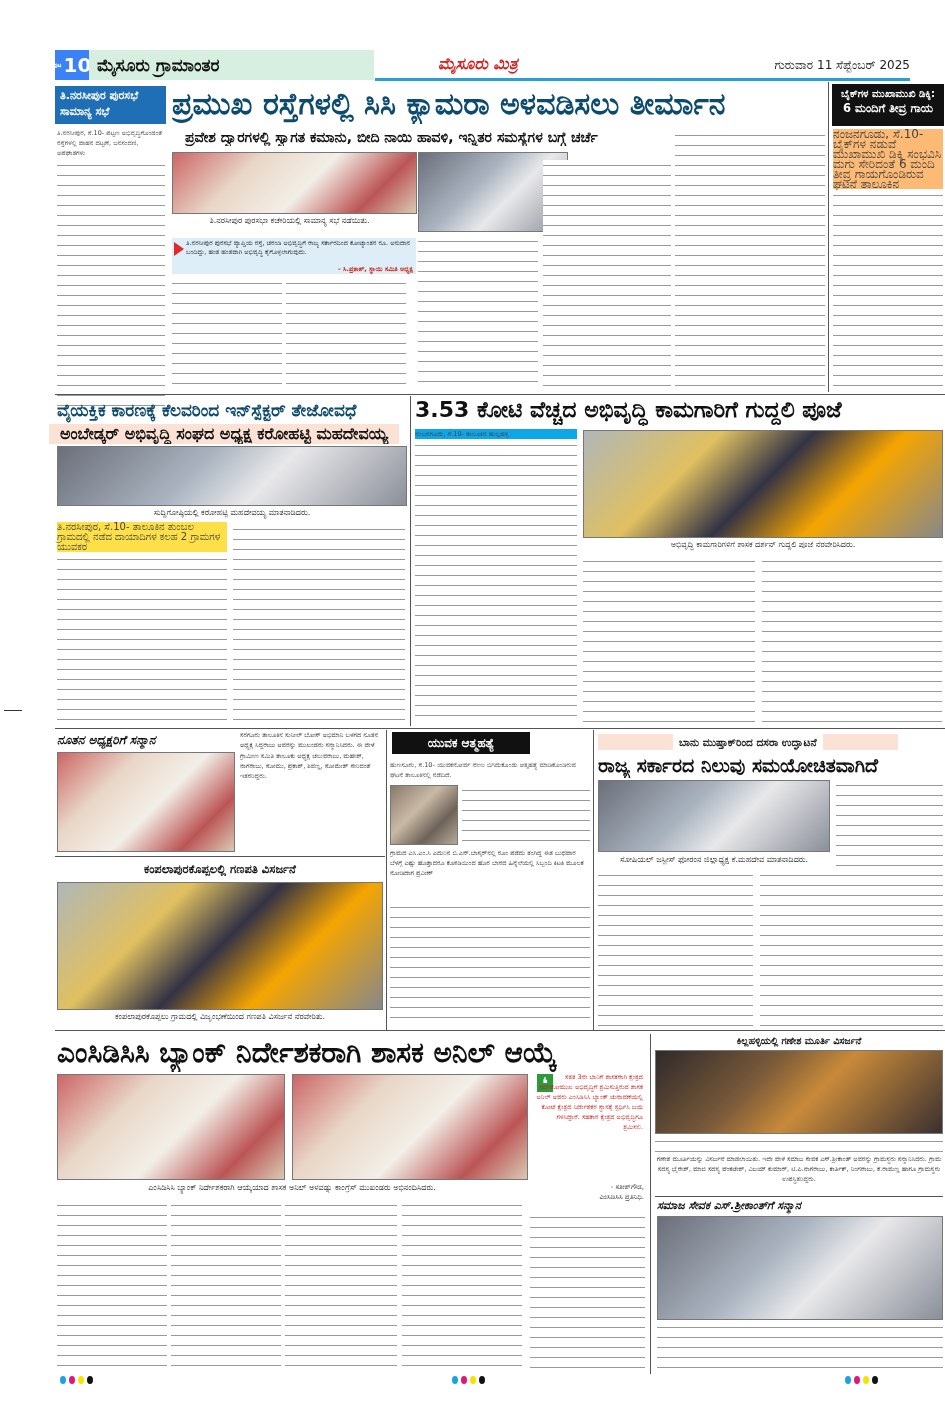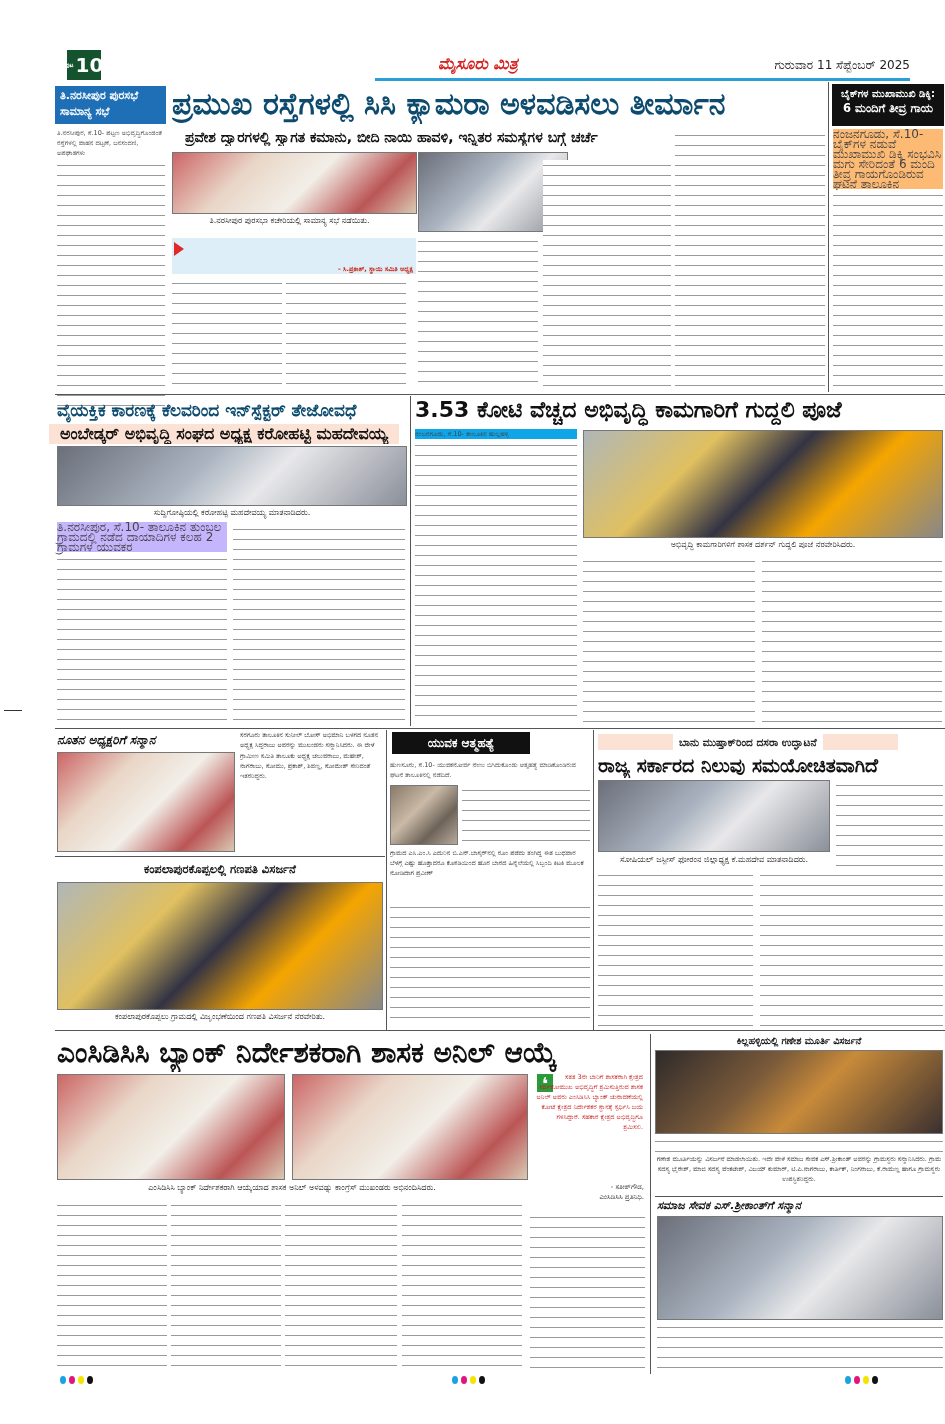--- a/index.html
+++ b/index.html
@@ -1,19 +1,19 @@
 <!DOCTYPE html>
 <html><head>
 <meta charset="utf-8">
 <style>
   * { box-sizing: border-box; margin: 0; padding: 0; }
   body { width: 945px; height: 1424px; background: #ffffff; font-family: "DejaVu Sans", sans-serif; position: relative; overflow: hidden; color: #222; }
   .abs { position: absolute; }
   .masthead { left: 55px; top: 50px; width: 855px; height: 30px; }
-  .page-badge { position: absolute; left: 12px; top: 0; width: 34px; height: 30px; background: #14532d; color: #fff; display: flex; align-items: center; justify-content: center; font-weight: bold; }
+  .page-badge { position: absolute; left: 0; top: 0; width: 34px; height: 30px; background: #3b82f6; color: #fff; display: flex; align-items: center; justify-content: center; font-weight: bold; }
   .page-badge .pl { font-size: 6px; margin-right: 2px; }
   .page-badge .pn { font-size: 20px; }
   .section-band { position: absolute; left: 34px; top: 0; width: 285px; height: 30px; background: #d6efe0; display: flex; align-items: center; padding-left: 8px; font-size: 17px; font-weight: bold; color: #111; }
   .brand { position: absolute; left: 383px; top: 4px; font-size: 16px; font-weight: bold; color: #d52020; font-style: italic; }
   .date { position: absolute; right: 0; top: 8px; font-size: 12px; color: #222; }
   .mast-rule { position: absolute; left: 320px; top: 28px; width: 535px; height: 3px; background: #2a9fd6; }
   .col-text { background: repeating-linear-gradient(#fff 0 5px, #9a9a9a 5px 6px, #fff 6px 10px); }
   .photo { background: linear-gradient(135deg,#8a7a6a,#c9b9a6 40%,#6d6358 70%,#b7aa9a); border: 1px solid #777; }
   .photo.warm { background: linear-gradient(135deg,#c66 0%,#e9d6c7 30%,#f2efe8 55%,#b55 80%,#d9c9b4); }
   .photo.cool { background: linear-gradient(135deg,#6b6f7a,#aab4c0 40%,#e8e8ea 60%,#8a8f99); }
@@ -33,38 +33,40 @@
   .side-mark { left: 4px; top: 710px; width: 18px; height: 1px; background: #333; }
 </style>
 </head>
 <body>
 
 <div class="abs masthead">
   <div class="page-badge">
     <span class="pl">ಪುಟ</span>
     <span class="pn">10</span>
   </div>
+  <div class="section-band">ಮೈಸೂರು ಗ್ರಾಮಾಂತರ</div>
   <div class="brand">ಮೈಸೂರು ಮಿತ್ರ</div>
   <div class="date">ಗುರುವಾರ 11 ಸೆಪ್ಟೆಂಬರ್ 2025</div>
   <div class="mast-rule"></div>
 </div>
 
 <div class="abs kicker-blue" style="left:55px;top:86px;width:111px;height:38px;">
   <div style="font-size:11px;line-height:16px;">ತಿ.ನರಸೀಪುರ ಪುರಸಭೆ</div>
   <div style="font-size:11px;line-height:16px;">ಸಾಮಾನ್ಯ ಸಭೆ</div>
 </div>
 <div class="abs big-head red" style="left:172px;top:84px;width:650px;font-size:30px;line-height:40px;">ಪ್ರಮುಖ ರಸ್ತೆಗಳಲ್ಲಿ ಸಿಸಿ ಕ್ಯಾಮರಾ ಅಳವಡಿಸಲು ತೀರ್ಮಾನ</div>
 <div class="abs big-head" style="left:185px;top:128px;width:640px;font-size:14px;line-height:18px;">ಪ್ರವೇಶ ದ್ವಾರಗಳಲ್ಲಿ ಸ್ವಾಗತ ಕಮಾನು, ಬೀದಿ ನಾಯಿ ಹಾವಳಿ, ಇನ್ನಿತರ ಸಮಸ್ಯೆಗಳ ಬಗ್ಗೆ ಚರ್ಚೆ</div>
 <div class="abs col-text" style="left:57px;top:130px;width:108px;height:280px;"></div>
 <div class="abs" style="left:57px;top:128px;width:108px;font-size:6.5px;line-height:10px;background:#fff;color:#444;">ತಿ.ನರಸೀಪುರ, ಸೆ.10- ಪಟ್ಟಣ ಅಭಿವೃದ್ಧಿಗೊಂಡಂತೆ ರಸ್ತೆಗಳಲ್ಲಿ ವಾಹನ ದಟ್ಟಣೆ, ಜನಸಂದಣಿ, ಅಪಘಾತಗಳು</div>
 <div class="abs photo warm" style="left:172px;top:152px;width:245px;height:62px;"></div>
 <div class="abs photo cool" style="left:418px;top:152px;width:150px;height:80px;"></div>
 <div class="abs caption" style="left:167px;top:216px;width:245px;">ತಿ.ನರಸೀಪುರ ಪುರಸಭಾ ಕಚೇರಿಯಲ್ಲಿ ಸಾಮಾನ್ಯ ಸಭೆ ನಡೆಯಿತು.</div>
 <div class="abs" style="left:172px;top:238px;width:244px;height:36px;background:#ddeef8;">
   <div style="position:absolute;left:2px;top:4px;width:0;height:0;border-top:7px solid transparent;border-bottom:7px solid transparent;border-left:10px solid #e02a2a;"></div>
+  <div style="position:absolute;left:14px;top:1px;right:2px;font-size:6.5px;line-height:8.5px;color:#222;overflow:hidden;height:26px;">ತಿ.ನರಸೀಪುರ ಪುರಸಭೆ ವ್ಯಾಪ್ತಿಯ ರಸ್ತೆ, ಚರಂಡಿ ಅಭಿವೃದ್ಧಿಗೆ ರಾಜ್ಯ ಸರ್ಕಾರದಿಂದ ಕೋಟ್ಯಾಂತರ ರೂ. ಅನುದಾನ ಬಂದಿದ್ದು, ಹಂತ ಹಂತವಾಗಿ ಅಭಿವೃದ್ಧಿ ಕೈಗೊಳ್ಳಲಾಗುವುದು.</div>
   <div style="position:absolute;right:3px;bottom:1px;font-size:6.5px;color:#c21;font-weight:bold;">- ಸಿ.ಪ್ರಕಾಶ್, ಸ್ಥಾಯಿ ಸಮಿತಿ ಅಧ್ಯಕ್ಷ</div>
 </div>
 <div class="abs col-text" style="left:172px;top:278px;width:110px;height:112px;"></div>
 <div class="abs col-text" style="left:286px;top:278px;width:120px;height:112px;"></div>
 <div class="abs col-text" style="left:418px;top:236px;width:120px;height:155px;"></div>
 <div class="abs col-text" style="left:543px;top:160px;width:128px;height:232px;"></div>
 <div class="abs col-text" style="left:675px;top:130px;width:150px;height:262px;"></div>
 
 <div class="abs rule-v" style="left:828px;top:82px;height:310px;"></div>
 <div class="abs kicker-black" style="left:832px;top:84px;width:112px;height:42px;">
@@ -74,21 +76,21 @@
 <div class="abs col-text" style="left:833px;top:130px;width:110px;height:262px;"></div>
 <div class="abs" style="left:833px;top:129px;width:110px;font-size:12px;line-height:10px;background:#fdba74;color:#444;">ನಂಜನಗೂಡು, ಸೆ.10- ಬೈಕ್‌ಗಳ ನಡುವೆ ಮುಖಾಮುಖಿ ಡಿಕ್ಕಿ ಸಂಭವಿಸಿ ಮಗು ಸೇರಿದಂತೆ 6 ಮಂದಿ ತೀವ್ರ ಗಾಯಗೊಂಡಿರುವ ಘಟನೆ ತಾಲೂಕಿನ</div>
 
 <div class="abs rule-h" style="left:55px;top:394px;width:890px;"></div>
 
 <div class="abs big-head red" style="left:57px;top:397px;width:350px;font-size:17px;line-height:26px;">ವೈಯಕ್ತಿಕ ಕಾರಣಕ್ಕೆ ಕೆಲವರಿಂದ ಇನ್‌ಸ್ಪೆಕ್ಟರ್ ತೇಜೋವಧೆ</div>
 <div class="abs box-peach big-head" style="left:49px;top:424px;width:350px;height:20px;font-size:16px;line-height:20px;text-align:center;">ಅಂಬೇಡ್ಕರ್ ಅಭಿವೃದ್ಧಿ ಸಂಘದ ಅಧ್ಯಕ್ಷ ಕರೋಹಟ್ಟಿ ಮಹದೇವಯ್ಯ</div>
 <div class="abs photo cool" style="left:57px;top:446px;width:350px;height:60px;"></div>
 <div class="abs caption" style="left:57px;top:508px;width:350px;">ಸುದ್ದಿಗೋಷ್ಠಿಯಲ್ಲಿ ಕರೋಹಟ್ಟಿ ಮಹದೇವಯ್ಯ ಮಾತನಾಡಿದರು.</div>
 <div class="abs col-text" style="left:57px;top:524px;width:170px;height:200px;"></div>
-<div class="abs" style="left:57px;top:522px;width:170px;font-size:12px;line-height:10px;background:#c4b5fd;color:#444;">ತಿ.ನರಸೀಪುರ, ಸೆ.10- ತಾಲೂಕಿನ ತುಂಬಲ ಗ್ರಾಮದಲ್ಲಿ ನಡೆದ ದಾಯಾದಿಗಳ ಕಲಹ 2 ಗ್ರಾಮಗಳ ಯುವಕರ</div>
+<div class="abs" style="left:57px;top:522px;width:170px;font-size:10px;line-height:10px;background:#fde047;color:#444;">ತಿ.ನರಸೀಪುರ, ಸೆ.10- ತಾಲೂಕಿನ ತುಂಬಲ ಗ್ರಾಮದಲ್ಲಿ ನಡೆದ ದಾಯಾದಿಗಳ ಕಲಹ 2 ಗ್ರಾಮಗಳ ಯುವಕರ</div>
 <div class="abs col-text" style="left:233px;top:524px;width:172px;height:200px;"></div>
 
 <div class="abs rule-v" style="left:410px;top:396px;height:330px;"></div>
 
 <div class="abs big-head" style="left:415px;top:394px;width:530px;font-size:22px;line-height:32px;">3.53 ಕೋಟಿ ವೆಚ್ಚದ ಅಭಿವೃದ್ಧಿ ಕಾಮಗಾರಿಗೆ ಗುದ್ದಲಿ ಪೂಜೆ</div>
 <div class="abs col-text" style="left:415px;top:430px;width:162px;height:295px;"></div>
 <div class="abs" style="left:415px;top:429px;width:162px;font-size:6.5px;line-height:10px;background:#0ea5e9;color:#444;">ನಂಜನಗೂಡು, ಸೆ.10- ತಾಲೂಕಿನ ಹುಲ್ಲಹಳ್ಳಿ</div>
 <div class="abs photo street" style="left:583px;top:430px;width:360px;height:108px;"></div>
 <div class="abs caption" style="left:583px;top:540px;width:360px;">ಅಭಿವೃದ್ಧಿ ಕಾಮಗಾರಿಗಳಿಗೆ ಶಾಸಕ ದರ್ಶನ್ ಗುದ್ದಲಿ ಪೂಜೆ ನೆರವೇರಿಸಿದರು.</div>
 <div class="abs col-text" style="left:583px;top:556px;width:172px;height:170px;"></div>

